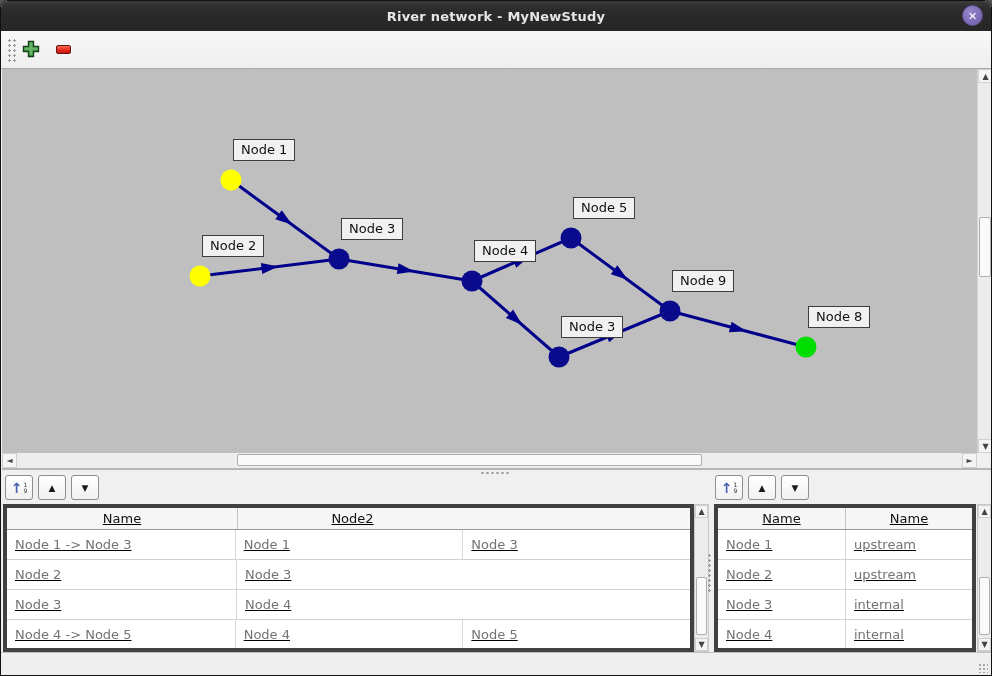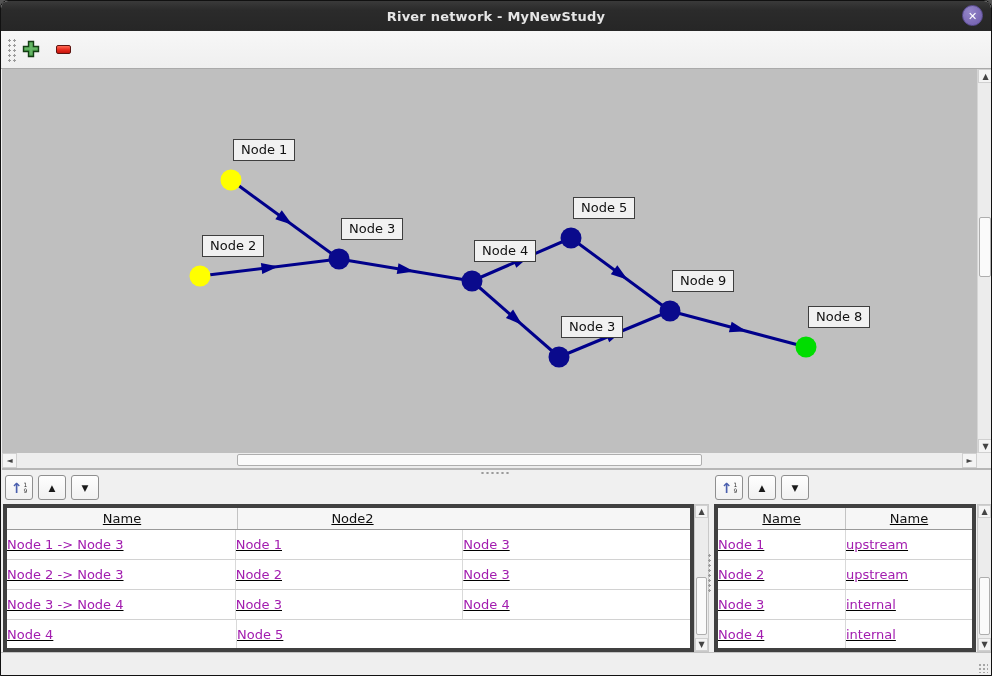--- a/index.html
+++ b/index.html
@@ -80,21 +80,21 @@
   
   .dtable { position:absolute; top:29px; height:148px; background:#fff; border:4px solid #404040; overflow:hidden;text-decoration:underline; }
   .dt-head { display:flex; height:22px; background:#f6f6f6; border-bottom:1px solid #9a9a9a; }
   .dt-hcell {
     font-size:13px; color:#111; display:flex; align-items:center; justify-content:center;
     border-right:1px solid #c3c3c3; height:100%;
   }
   .dt-hcell:last-child { border-right:none; }
   .dt-row { display:flex; height:30px; border-bottom:1px solid #d2d2d2; background:#fff; }
   .dt-cell {
-    font-size:13px; color:#a21caf; display:flex; align-items:center; padding-left:0;
+    font-size:13px; color:#737373; display:flex; align-items:center; padding-left:8px;
     border-right:1px solid #d9d9d9; height:100%; overflow:hidden; white-space:nowrap;
   }
   .dt-cell:last-child { border-right:none; }
   .tb-scroll { position:absolute; top:29px; width:15px; height:148px; background:#ececec; border:1px solid #c9c9c9; }
   #mid-grip {
     position:absolute; left:705px; top:78px; width:6px; height:40px;
     background-image:radial-gradient(circle,#9a9a9a 1px, transparent 1.3px);
     background-size:5px 5px;
   }
   
@@ -233,30 +233,29 @@
         <div class="dt-head">
           <div class="dt-hcell" style="width: 231px;">Name</div>
           <div class="dt-hcell" style="width: 229px; text-align: center;">Node2</div>
         </div>
         <div class="dt-row">
           <div class="dt-cell" style="width: 231px;">Node 1 -&gt; Node 3</div>
           <div class="dt-cell" style="width: 230px;">Node 1</div>
           <div class="dt-cell" style="width: 229px;">Node 3</div>
         </div>
         <div class="dt-row">
-          <div class="dt-cell" style="width: 231px;">Node 2 -&gt; Node 3</div>
           <div class="dt-cell" style="width: 230px;">Node 2</div>
           <div class="dt-cell" style="width: 229px;">Node 3</div>
         </div>
         <div class="dt-row">
-          <div class="dt-cell" style="width: 231px;">Node 3 -&gt; Node 4</div>
           <div class="dt-cell" style="width: 230px;">Node 3</div>
           <div class="dt-cell" style="width: 229px;">Node 4</div>
         </div>
         <div class="dt-row">
+          <div class="dt-cell" style="width: 231px;">Node 4 -&gt; Node 5</div>
           <div class="dt-cell" style="width: 230px;">Node 4</div>
           <div class="dt-cell" style="width: 229px;">Node 5</div>
         </div>
         <div class="dt-row" style="height: 6px;"></div>
       </div>
     <div class="tb-scroll" style="left:692px;">
       <div class="sb-btn" style="left:0;top:0;width:13px;height:13px;">
           <span>▲</span>
         </div>
       <div class="sb-thumb" style="left:1px;top:72px;width:11px;height:58px;"></div>

